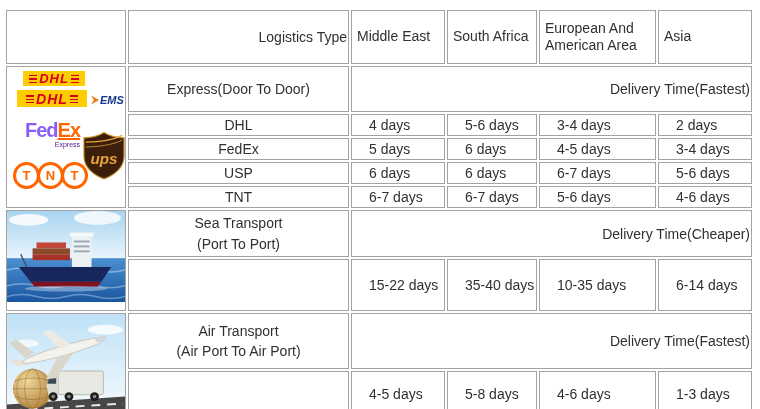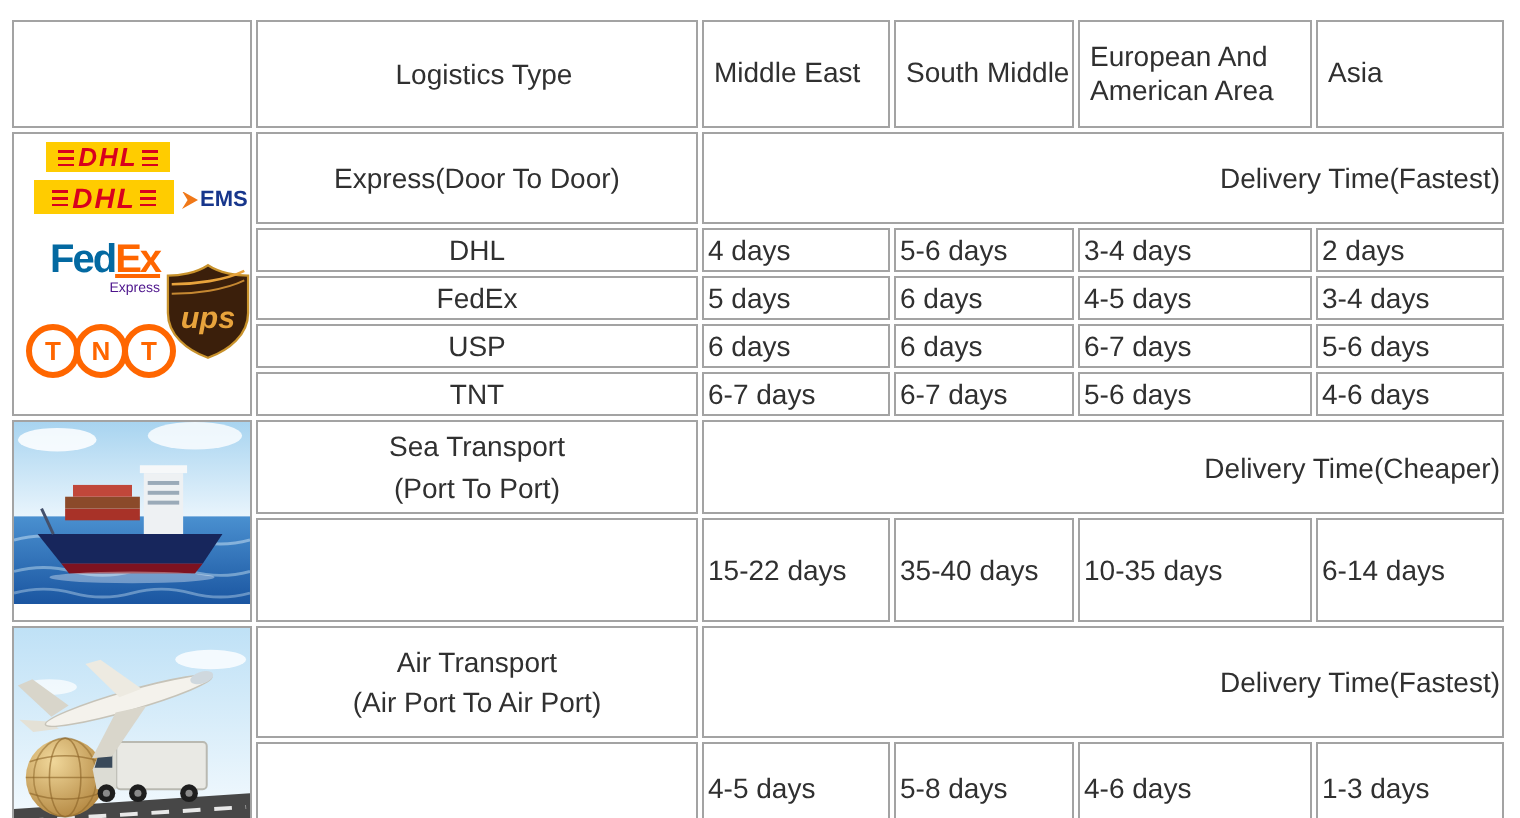--- a/index.html
+++ b/index.html
@@ -1,47 +1,47 @@
 <!DOCTYPE html>
 <html><head>
 <meta charset="utf-8">
 <style>
   html,body{margin:0;padding:0;background:#ffffff;}
   body{width:760px;height:409px;overflow:hidden;font-family:"Liberation Sans",sans-serif;color:#303030;}
   table.grid{border-collapse:separate;border-spacing:2px;table-layout:fixed;width:750px;margin:8px 0 0 4px;}
   table.grid td{border:1px solid #a3a3a3;background:#ffffff;font-size:14px;color:#303030;overflow:hidden;}
   td.c-img{padding:0;vertical-align:top;}
   td.c-label{text-align:center;}
-  td.c-head{text-align:center;padding-left:8px;}
+  td.c-head{text-align:right;padding-left:8px;}
   td.c-region{text-align:left;padding-left:5px;line-height:1.25;}
   td.c-delivery{text-align:right;}
-  td.c-val{background:#f2f2f2;text-align:left;padding-left:2px;}
+  td.c-val{background:#f2f2f2;text-align:left;padding-left:17px;}
   td.c-empty{background:#ffffff;}
   .h-head{height:50px;}
   .h-exp{height:42px;}
   .h-carrier{height:18px;}
   .h-sea1{height:43px;}
   .h-sea2{height:48px;}
   .h-air1{height:45px;}
   .h-air2{height:35px;}
   .two-line{line-height:1.45;margin-left:36px;}
   
   .logo-wrap{position:relative;width:100%;height:127px;background:#fff;}
   .dhl-badge{position:absolute;display:flex;align-items:center;justify-content:center;gap:2px;
     background:#FFCC00;color:#D8001E;font-weight:bold;font-style:italic;
     font-size:13px;letter-spacing:1px;}
   .dhl-1{left:16px;top:4px;width:62px;height:15px;}
   .dhl-2{left:10px;top:23px;width:70px;height:17px;font-size:14px;}
   .dhl-stripes{width:8px;height:8px;background:repeating-linear-gradient(to bottom,#D8001E 0 1.5px,transparent 1.5px 3.5px);}
   .ems-badge{position:absolute;left:84px;top:27px;display:flex;align-items:center;
-    font-weight:bold;font-size:11px;color:#17368C;}
+    font-weight:bold;font-style:italic;font-size:11px;color:#17368C;}
   .ems-arrow{width:8px;height:9px;background:#F07818;clip-path:polygon(0 0,100% 50%,0 100%,35% 50%);margin-right:1px;}
   .ems-dash{width:7px;height:3px;background:#F07818;margin-left:1px;}
   .fedex{position:absolute;left:18px;top:53px;font-weight:bold;font-size:20px;letter-spacing:-1px;line-height:1;}
-  .fedex .fed{color:#0369a1;}
+  .fedex .fed{color:#8b5cf6;}
   .fedex .ex{color:#FF6600;text-decoration:underline;}
   .fedex-sub{font-size:7px;font-weight:normal;color:#4D148C;text-align:right;letter-spacing:0;margin-top:1px;}
   .ups-shield{position:absolute;left:76px;top:64px;}
   .tnt{position:absolute;left:6px;top:95px;display:flex;}
   .tnt-circle{width:21px;height:21px;border:3px solid #FF6600;border-radius:50%;background:#fff;
     color:#FF6600;font-weight:bold;font-size:13px;display:flex;align-items:center;justify-content:center;margin-right:-3px;}
   .fill-svg{display:block;width:100%;height:100%;}
 </style>
 </head>
 <body>
@@ -54,21 +54,21 @@
     <col style="width:90px">
       <col style="width:117px">
       <col style="width:94px">
   </colgroup>
 
   <tbody>
       <tr>
     <td class="h-head c-empty"></td>
     <td class="c-head">Logistics Type</td>
     <td class="c-region">Middle East</td>
-    <td class="c-region">South Middle</td>
+    <td class="c-region">South Africa</td>
     <td class="c-region">European And American Area</td>
     <td class="c-region">Asia</td>
   </tr>
 
   <tr>
     <td class="c-img" rowspan="5">
       <div class="logo-wrap">
         <div class="dhl-badge dhl-1">
           <span class="dhl-stripes"></span>
               <span>DHL</span>

